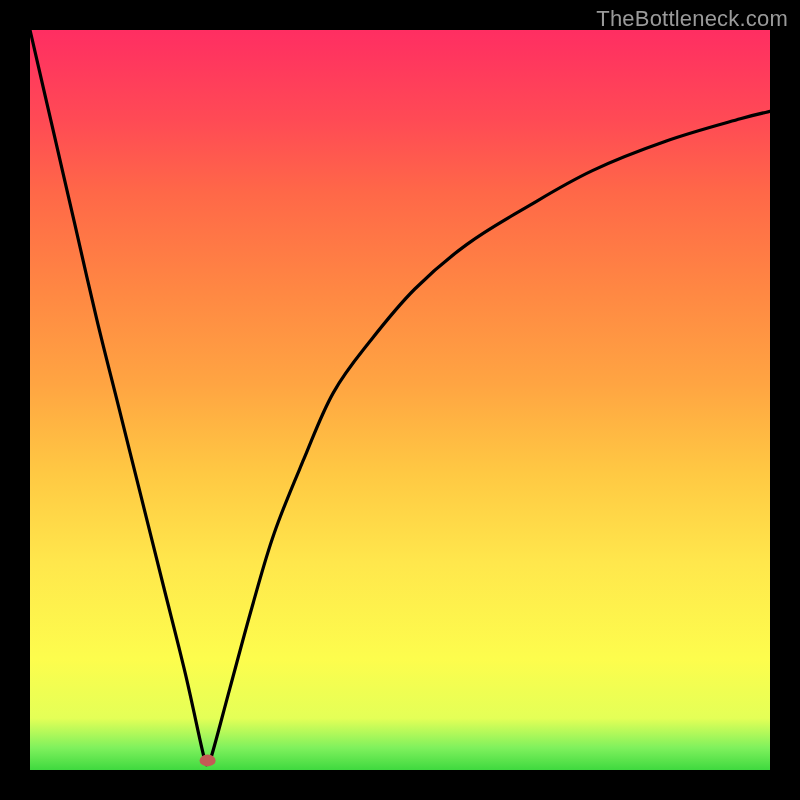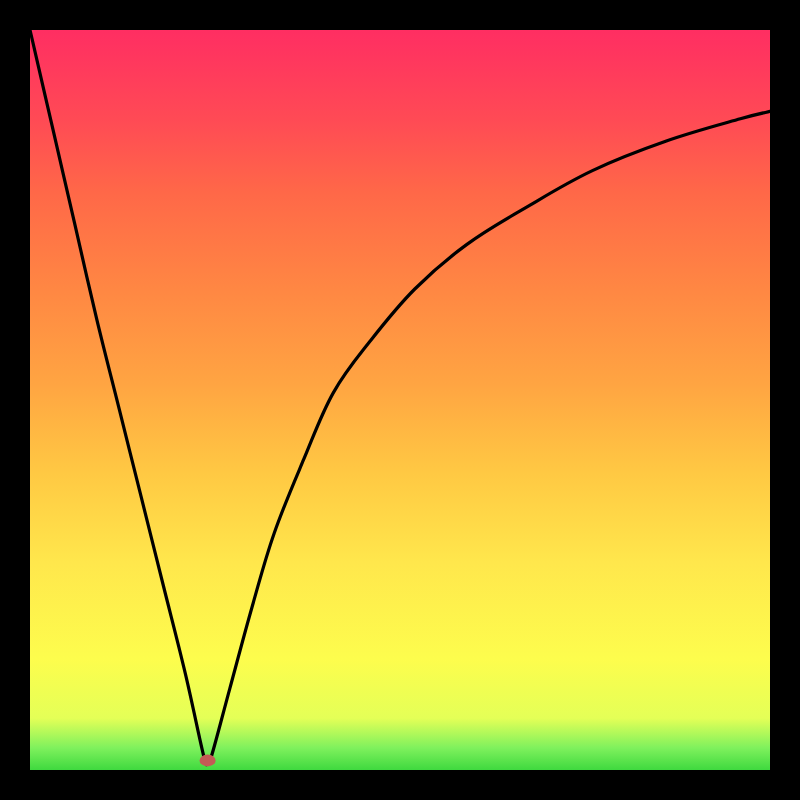--- a/index.html
+++ b/index.html
@@ -65,13 +65,14 @@
 <body>
 
 <div class="frame">
   <div class="plot-area">
     <div class="gradient-bg"></div>
     <svg class="curve" width="740" height="740" viewBox="0 0 740 740" preserveAspectRatio="none">
       <path fill="none" stroke="#000000" stroke-width="3.2" stroke-linecap="round" stroke-linejoin="round" d="M 0.00 0.00 C 4.00 17.32, 14.21 61.57, 22.20 96.20 C 30.19 130.83, 36.41 157.77, 44.40 192.40 C 52.39 227.03, 58.61 255.30, 66.60 288.60 C 74.59 321.90, 80.81 345.43, 88.80 377.40 C 96.79 409.37, 103.01 434.23, 111.00 466.20 C 118.99 498.17, 125.21 523.03, 133.20 555.00 C 141.19 586.97, 148.07 612.90, 155.40 643.80 C 162.73 674.70, 169.90 711.10, 173.90 726.68 C 177.90 742.26, 176.27 730.38, 177.60 730.38 C 178.93 730.38, 177.30 739.60, 181.30 726.68 C 185.30 713.76, 192.47 685.51, 199.80 658.60 C 207.13 631.69, 214.01 605.17, 222.00 577.20 C 229.99 549.23, 234.88 529.84, 244.20 503.20 C 253.52 476.56, 263.14 454.51, 273.80 429.20 C 284.46 403.89, 291.41 383.91, 303.40 362.60 C 315.39 341.29, 325.75 329.45, 340.40 310.80 C 355.05 292.15, 367.48 276.32, 384.80 259.00 C 402.12 241.68, 416.62 229.25, 436.60 214.60 C 456.58 199.95, 473.16 190.92, 495.80 177.60 C 518.44 164.28, 537.09 152.59, 562.40 140.60 C 587.71 128.61, 609.76 120.32, 636.40 111.00 C 663.04 101.68, 691.75 94.13, 710.40 88.80 C 729.05 83.47, 734.67 82.73, 740.00 81.40"></path>
       <ellipse class="marker" cx="177.60" cy="730.38" rx="8" ry="6" fill="#c35b55"></ellipse>
     </svg>
   </div>
+  <div class="watermark">TheBottleneck.com</div>
 </div>
 
 </body></html>

